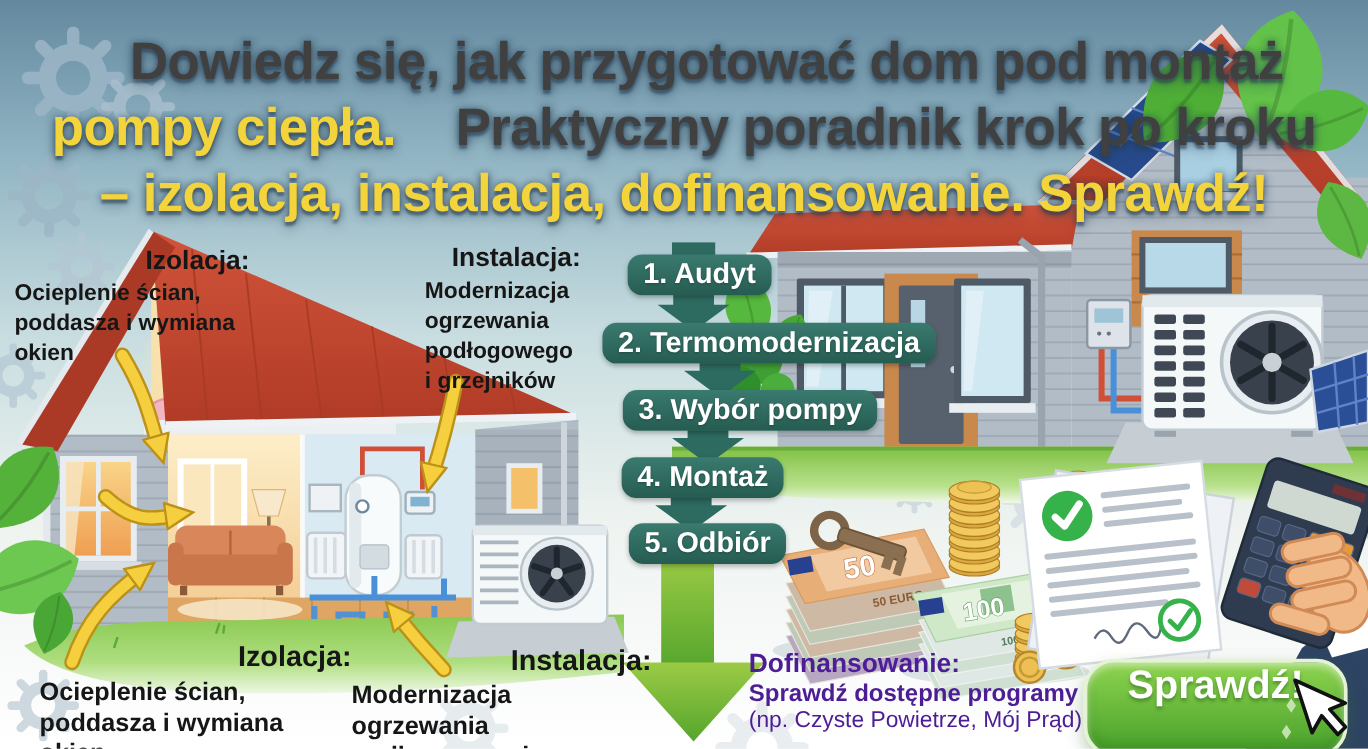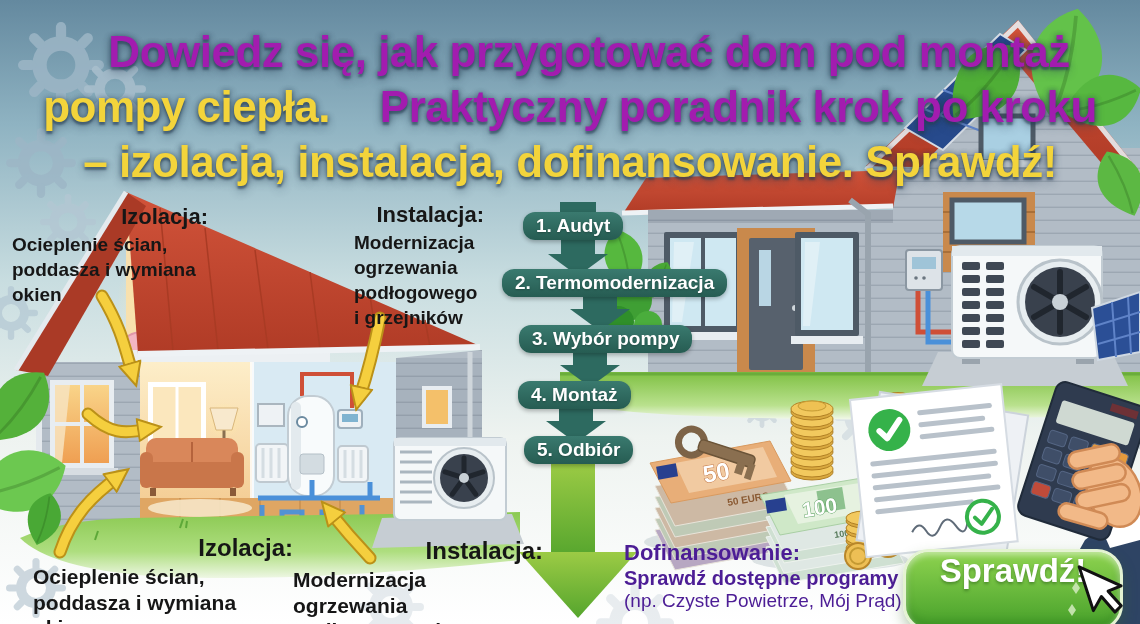--- a/index.html
+++ b/index.html
@@ -5,21 +5,21 @@
   html,body{margin:0;padding:0;background:#fff;}
   #stage{position:relative;width:1140px;height:624px;overflow:hidden;
          font-family:"Liberation Sans", sans-serif;}
   #scene{position:absolute;left:0;top:0;}
 
   
   .headline{position:absolute;left:0;top:24px;width:1140px;text-align:center;
     font-weight:800;font-size:44px;line-height:55px;letter-spacing:-0.5px;
     text-shadow:0 3px 2px rgba(40,62,84,.55),0 5px 10px rgba(40,62,84,.45),
                 2px 0 5px rgba(40,62,84,.35),-2px 0 5px rgba(40,62,84,.35);}
-  .hl-white{color:#a21caf;padding-left:38px;}
+  .hl-white{color:#404040;padding-left:38px;}
   .hl-yellow{color:#f3d43b;}
 
   
   .note{position:absolute;color:#161616;}
   .note .t{font-weight:700;display:block;text-align:right;}
   .note .b{font-weight:600;display:block;}
   .note-tl{left:12px;top:204px;width:196px;}
   .note-tl .t{font-size:22px;margin-bottom:2px;}
   .note-tl .b{font-size:19px;line-height:1.32;}
   .note-tm{left:354px;top:202px;width:130px;}
@@ -27,21 +27,21 @@
   .note-tm .b{font-size:19px;line-height:1.32;}
   .note-bl{left:33px;top:534px;width:260px;}
   .note-bl .t{font-size:24px;margin-bottom:2px;}
   .note-bl .b{font-size:21px;line-height:1.22;}
   .note-bm{left:293px;top:537px;width:250px;}
   .note-bm .t{font-size:24px;margin-bottom:2px;}
   .note-bm .b{font-size:21px;line-height:1.22;}
 
   
   .badge{position:absolute;background:linear-gradient(180deg,#3a7a6f,#265c52);
-    color:#fff;font-weight:700;font-size:19px;padding:3px 13px;border-radius:12px;
+    color:#fff;font-weight:700;font-size:24px;padding:3px 13px;border-radius:12px;
     white-space:nowrap;box-shadow:0 2px 4px rgba(0,0,0,.28);
     text-shadow:0 1px 2px rgba(0,0,0,.25);}
 
   
   .funding{position:absolute;left:624px;top:540px;color:#4c1d95;width:300px;}
   .funding .t{font-weight:700;font-size:22px;display:block;}
   .funding .l1{font-weight:700;font-size:20px;display:block;margin-top:1px;}
   .funding .l2{font-weight:400;font-size:19px;display:block;}
 
   
@@ -621,21 +621,21 @@
 </div>
 <div class="note note-bm">
   <span class="t">Instalacja:</span>
   <span class="b">Modernizacja ogrzewania podłogowego i grzejników</span>
 </div>
 
 <div class="badge" style="left:523px;top:212px;">1. Audyt</div>
 <div class="badge" style="left:502px;top:269px;">2. Termomodernizacja</div>
 <div class="badge" style="left:519px;top:325px;">3. Wybór pompy</div>
 <div class="badge" style="left:518px;top:381px;">4. Montaż</div>
-<div class="badge" style="left:524px;top:436px;border-radius:13px;">5. Odbiór</div>
+<div class="badge" style="left:524px;top:436px;">5. Odbiór</div>
 
 <div class="funding">
   <span class="t">Dofinansowanie:</span>
   <span class="l1">Sprawdź dostępne programy</span>
   <span class="l2">(np. Czyste Powietrze, Mój Prąd)</span>
 </div>
 
 <div class="cta">
   <span>Sprawdź!</span>
 </div>

